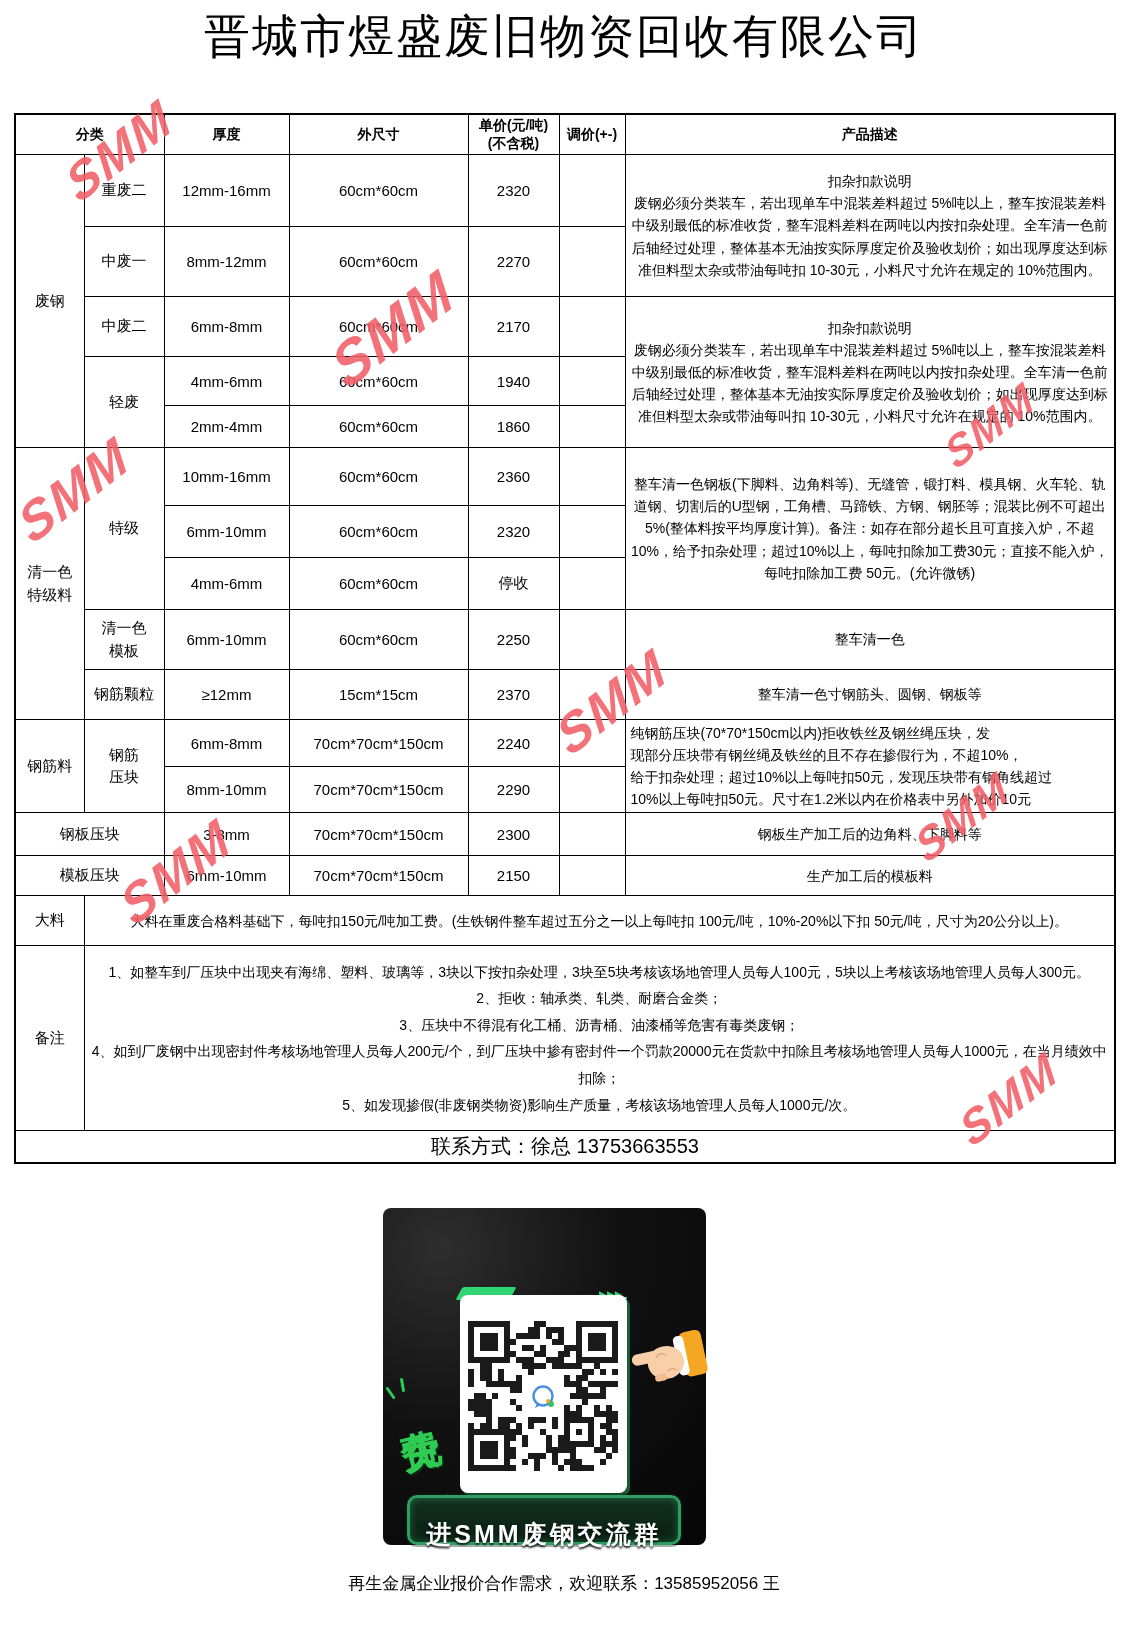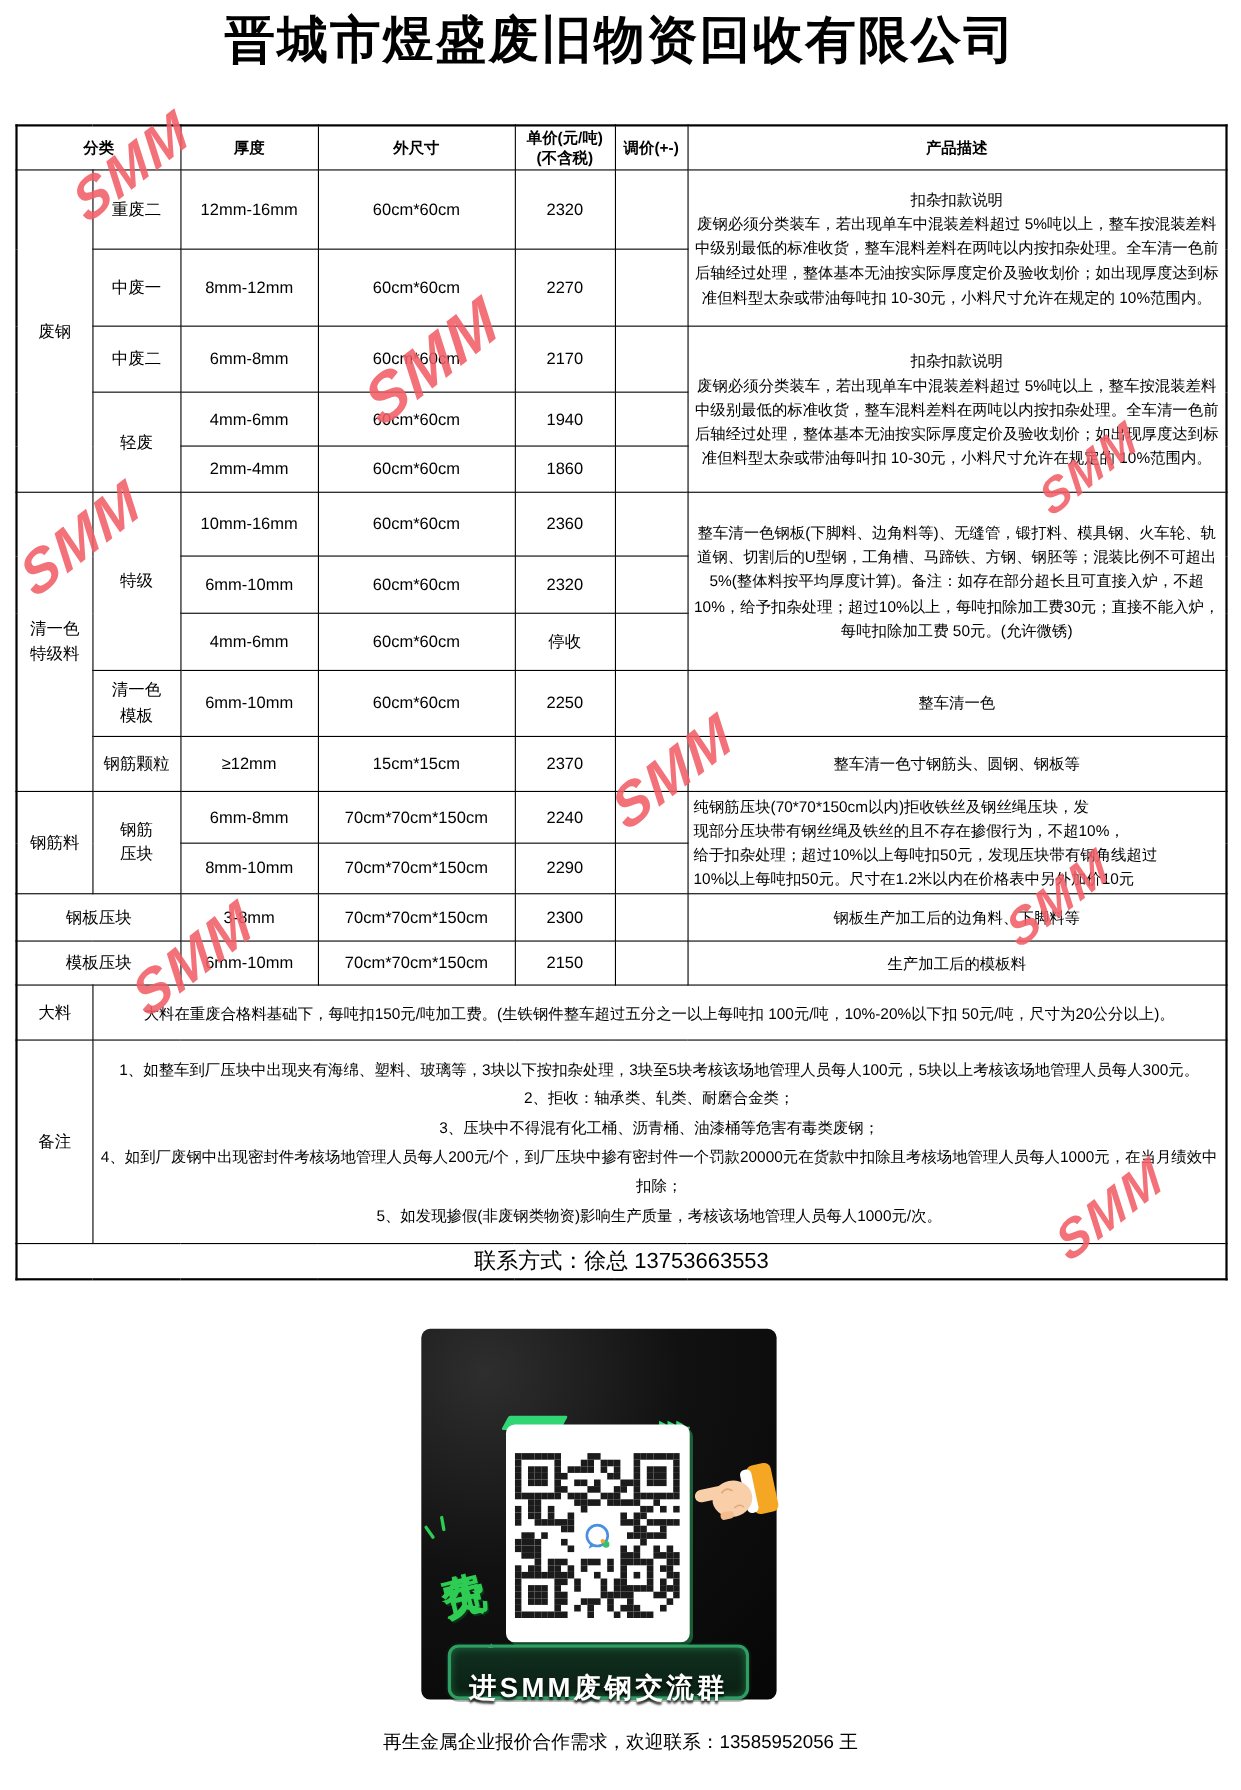--- a/index.html
+++ b/index.html
@@ -1,20 +1,20 @@
 <!DOCTYPE html>
 <html><head>
 <meta charset="utf-8">
 <style>
   html,body{margin:0;padding:0;background:#fff;}
   #page{position:relative;width:1128px;height:1627px;margin:0 auto;background:#fff;overflow:hidden;
         font-family:"Liberation Sans",sans-serif;color:#000;}
   
   .doc-title{position:absolute;left:0;top:6px;width:100%;text-align:center;
-             font-size:46px;font-weight:700;letter-spacing:2px;}
+             font-size:46px;font-weight:400;letter-spacing:2px;}
   .doc-subtitle{position:absolute;left:0;top:76px;width:100%;text-align:center;font-size:17px;}
   
   .wm{position:absolute;font-style:italic;font-weight:900;color:#f25f68;opacity:.88;
       transform:rotate(-38deg) skewX(-10deg);letter-spacing:2px;pointer-events:none;z-index:5;}
   
   table.price{position:absolute;left:14px;top:113px;width:1100px;border-collapse:collapse;
               table-layout:fixed;border:2px solid #000;font-size:15px;}
   table.price td,table.price th{border:1px solid #000;padding:2px 5px;text-align:center;
               vertical-align:middle;overflow:hidden;}
   table.price th{font-size:14px;font-weight:bold;line-height:1.25;}

